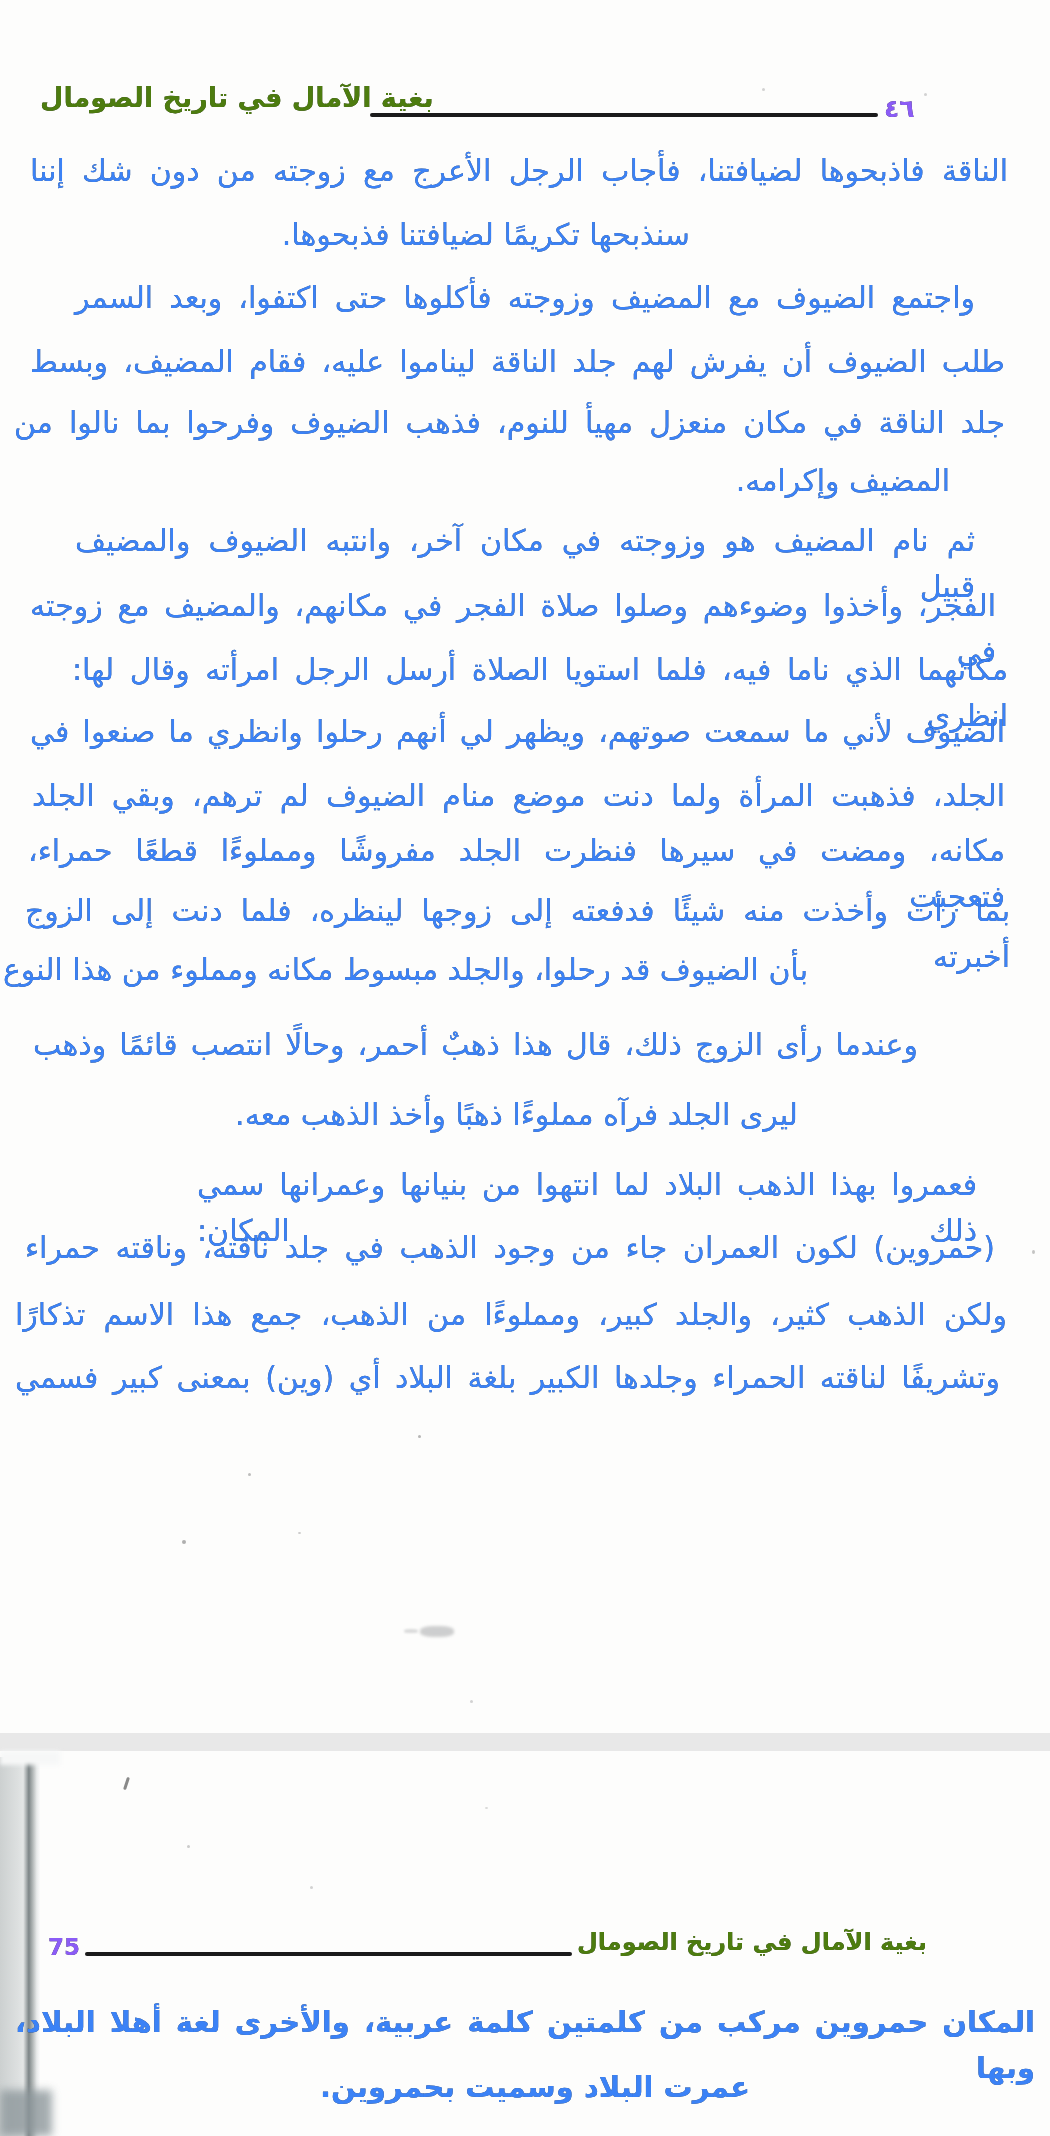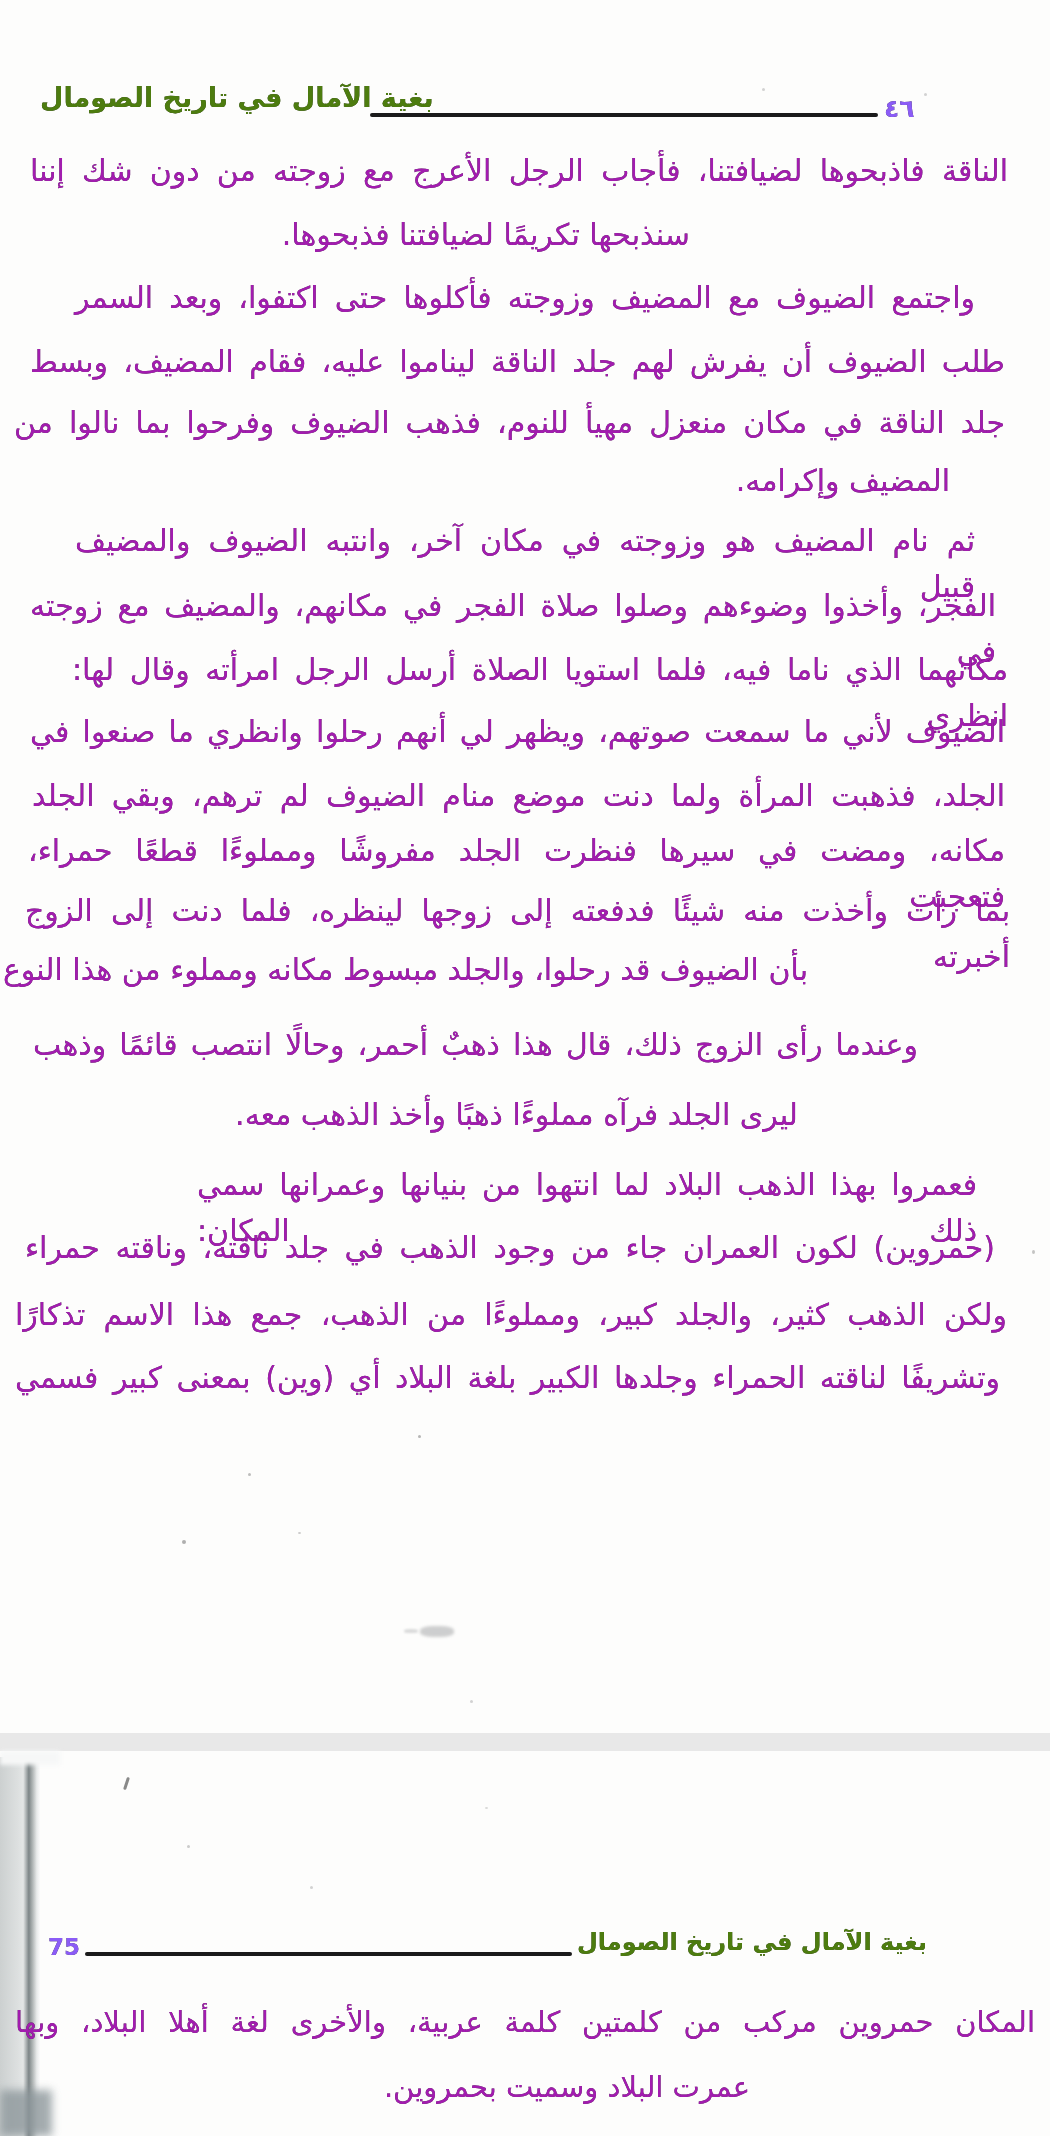--- a/index.html
+++ b/index.html
@@ -10,32 +10,32 @@
   }
   .canvas{position:absolute;inset:0;width:1050px;height:2136px;background:#fdfdfc;}
 
   
   .line{
     position:absolute;
     direction:rtl;
     unicode-bidi:embed;
     font-size:30px;
     line-height:46px;
-    color:#a21caf;
+    color:#3b82f6;
     text-shadow:0 0 .5px rgba(10,10,10,.75);
     white-space:nowrap;
   }
   .line.justify{
     white-space:normal;
     text-align:justify;
     text-align-last:justify;
     text-justify:inter-word;
     word-spacing:2px;
   }
-  .p47 .line{font-size:29px;}
+  .p47 .line{font-size:29px;font-weight:bold;}
 
   
   .running-title{
     position:absolute;
     direction:rtl;
     font-weight:bold;
     color:#4d7c0f;
     text-shadow:0 0 .6px rgba(0,0,0,.8);
     white-space:nowrap;
   }

